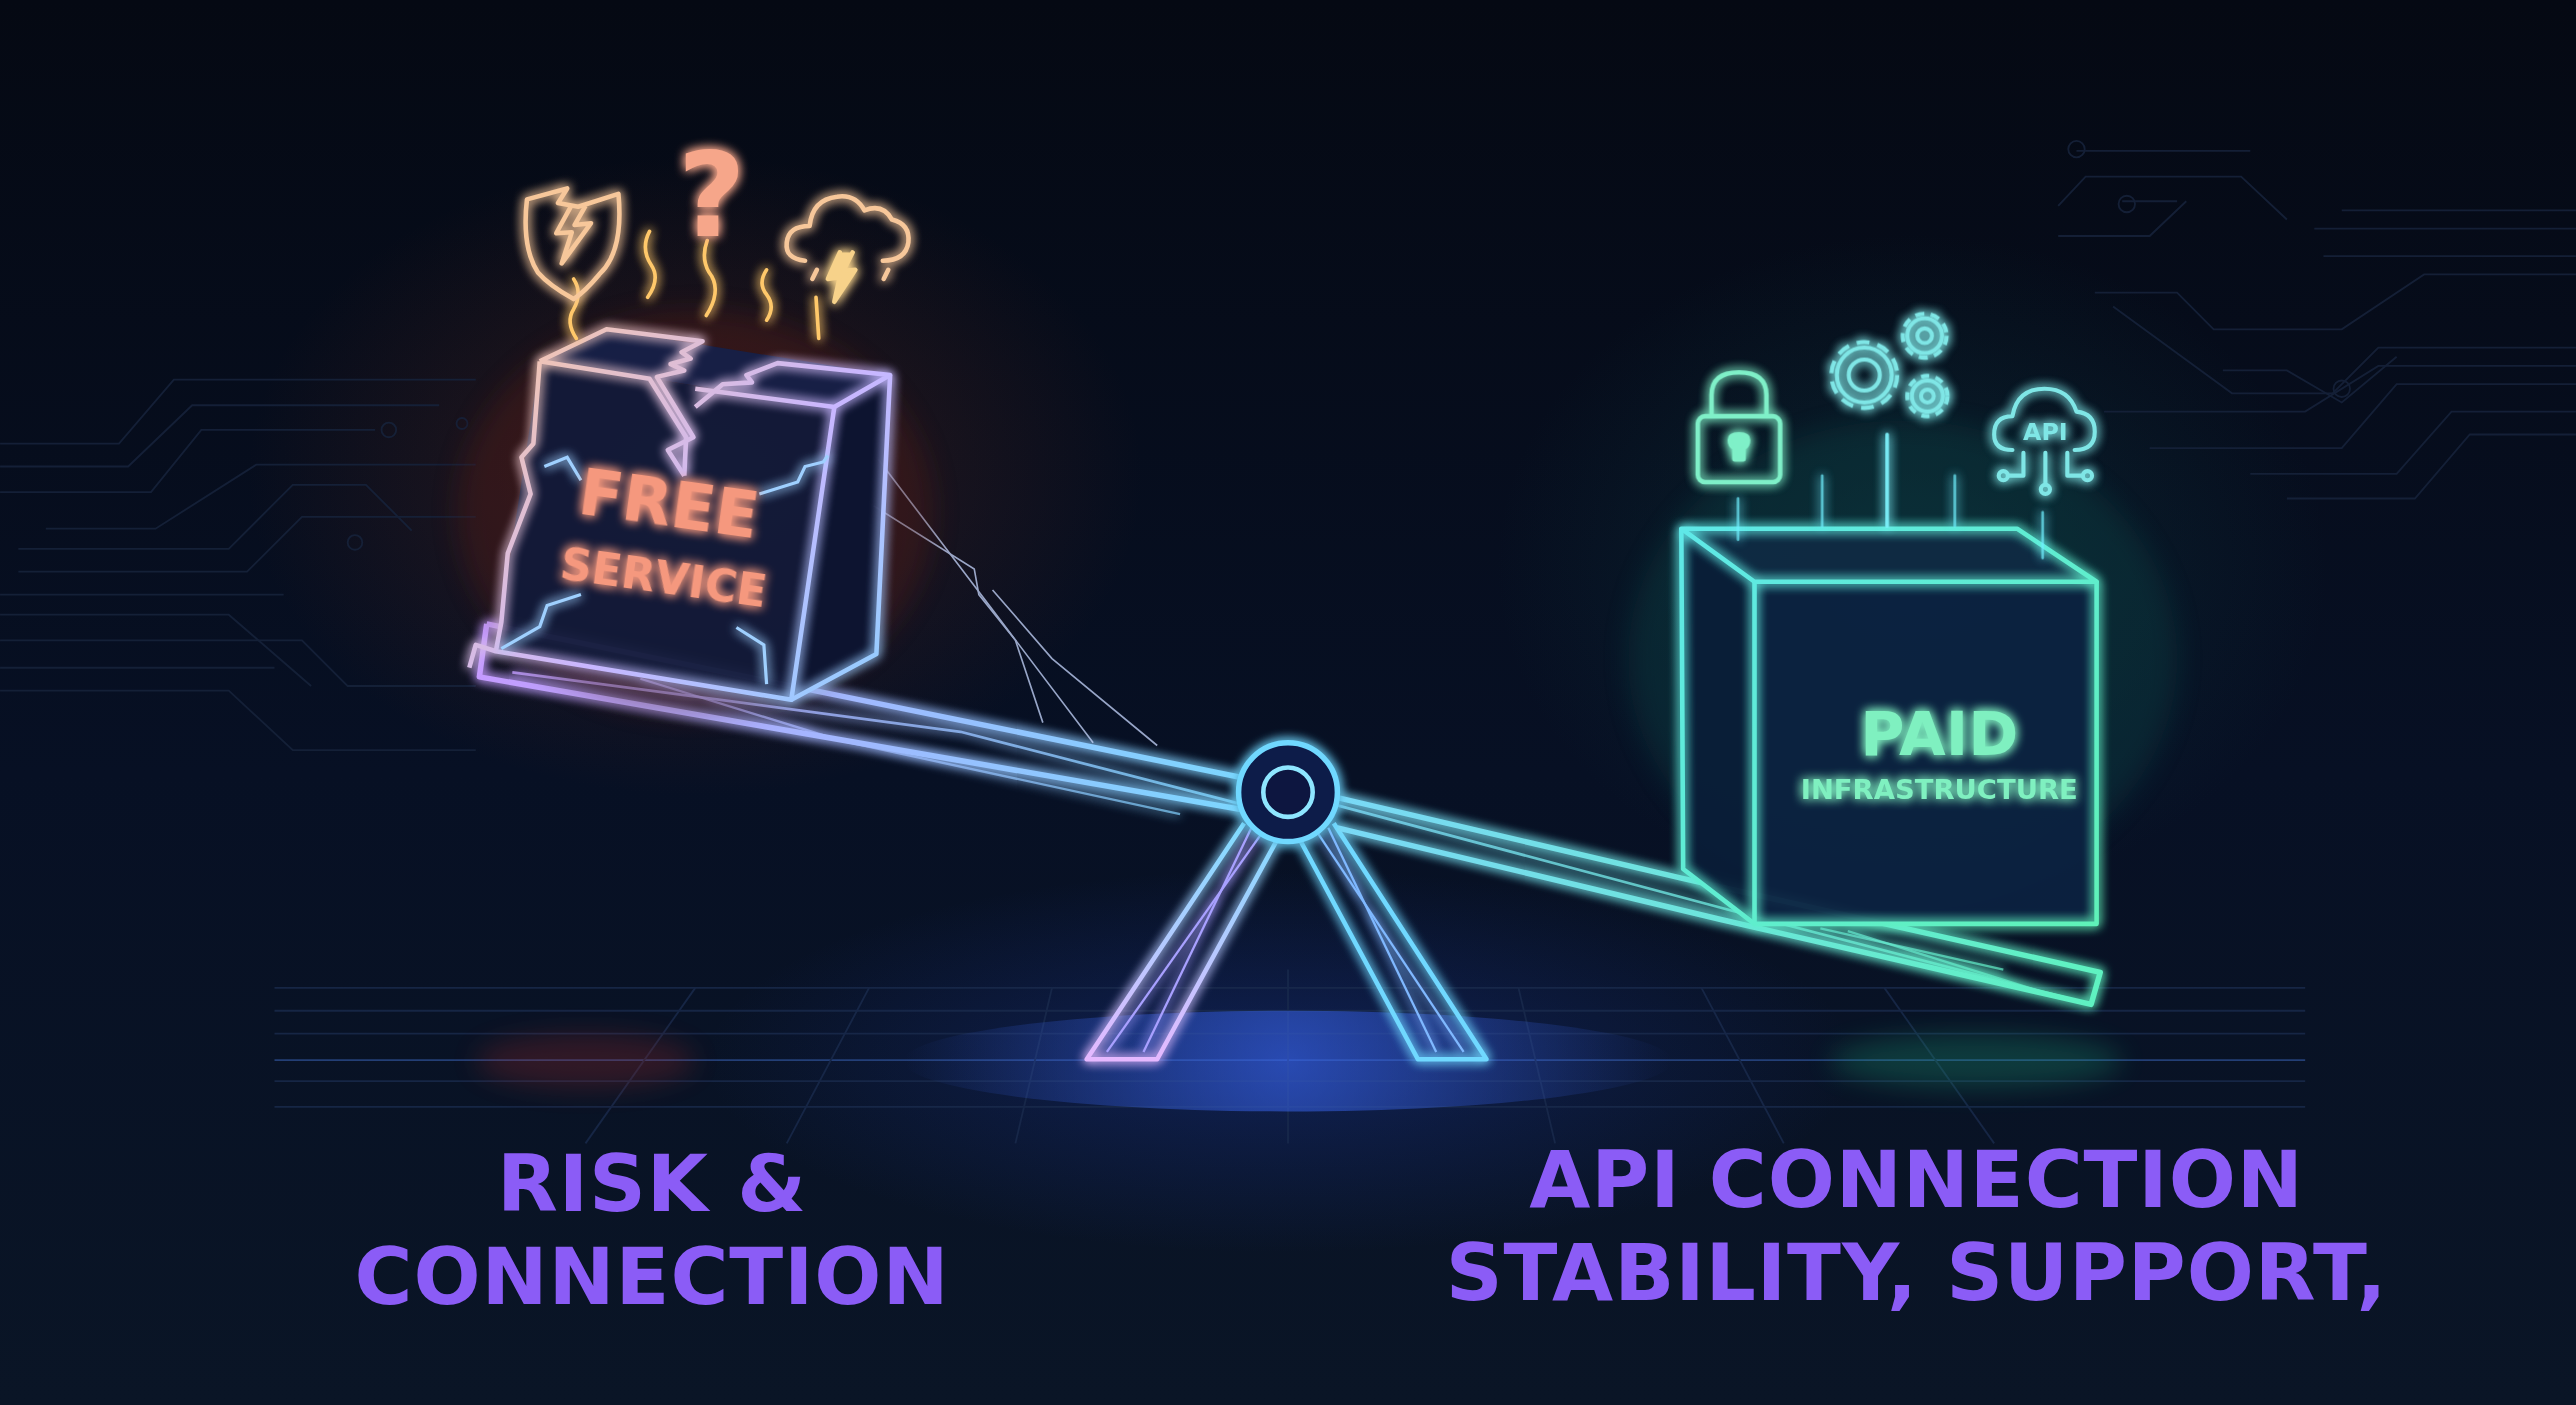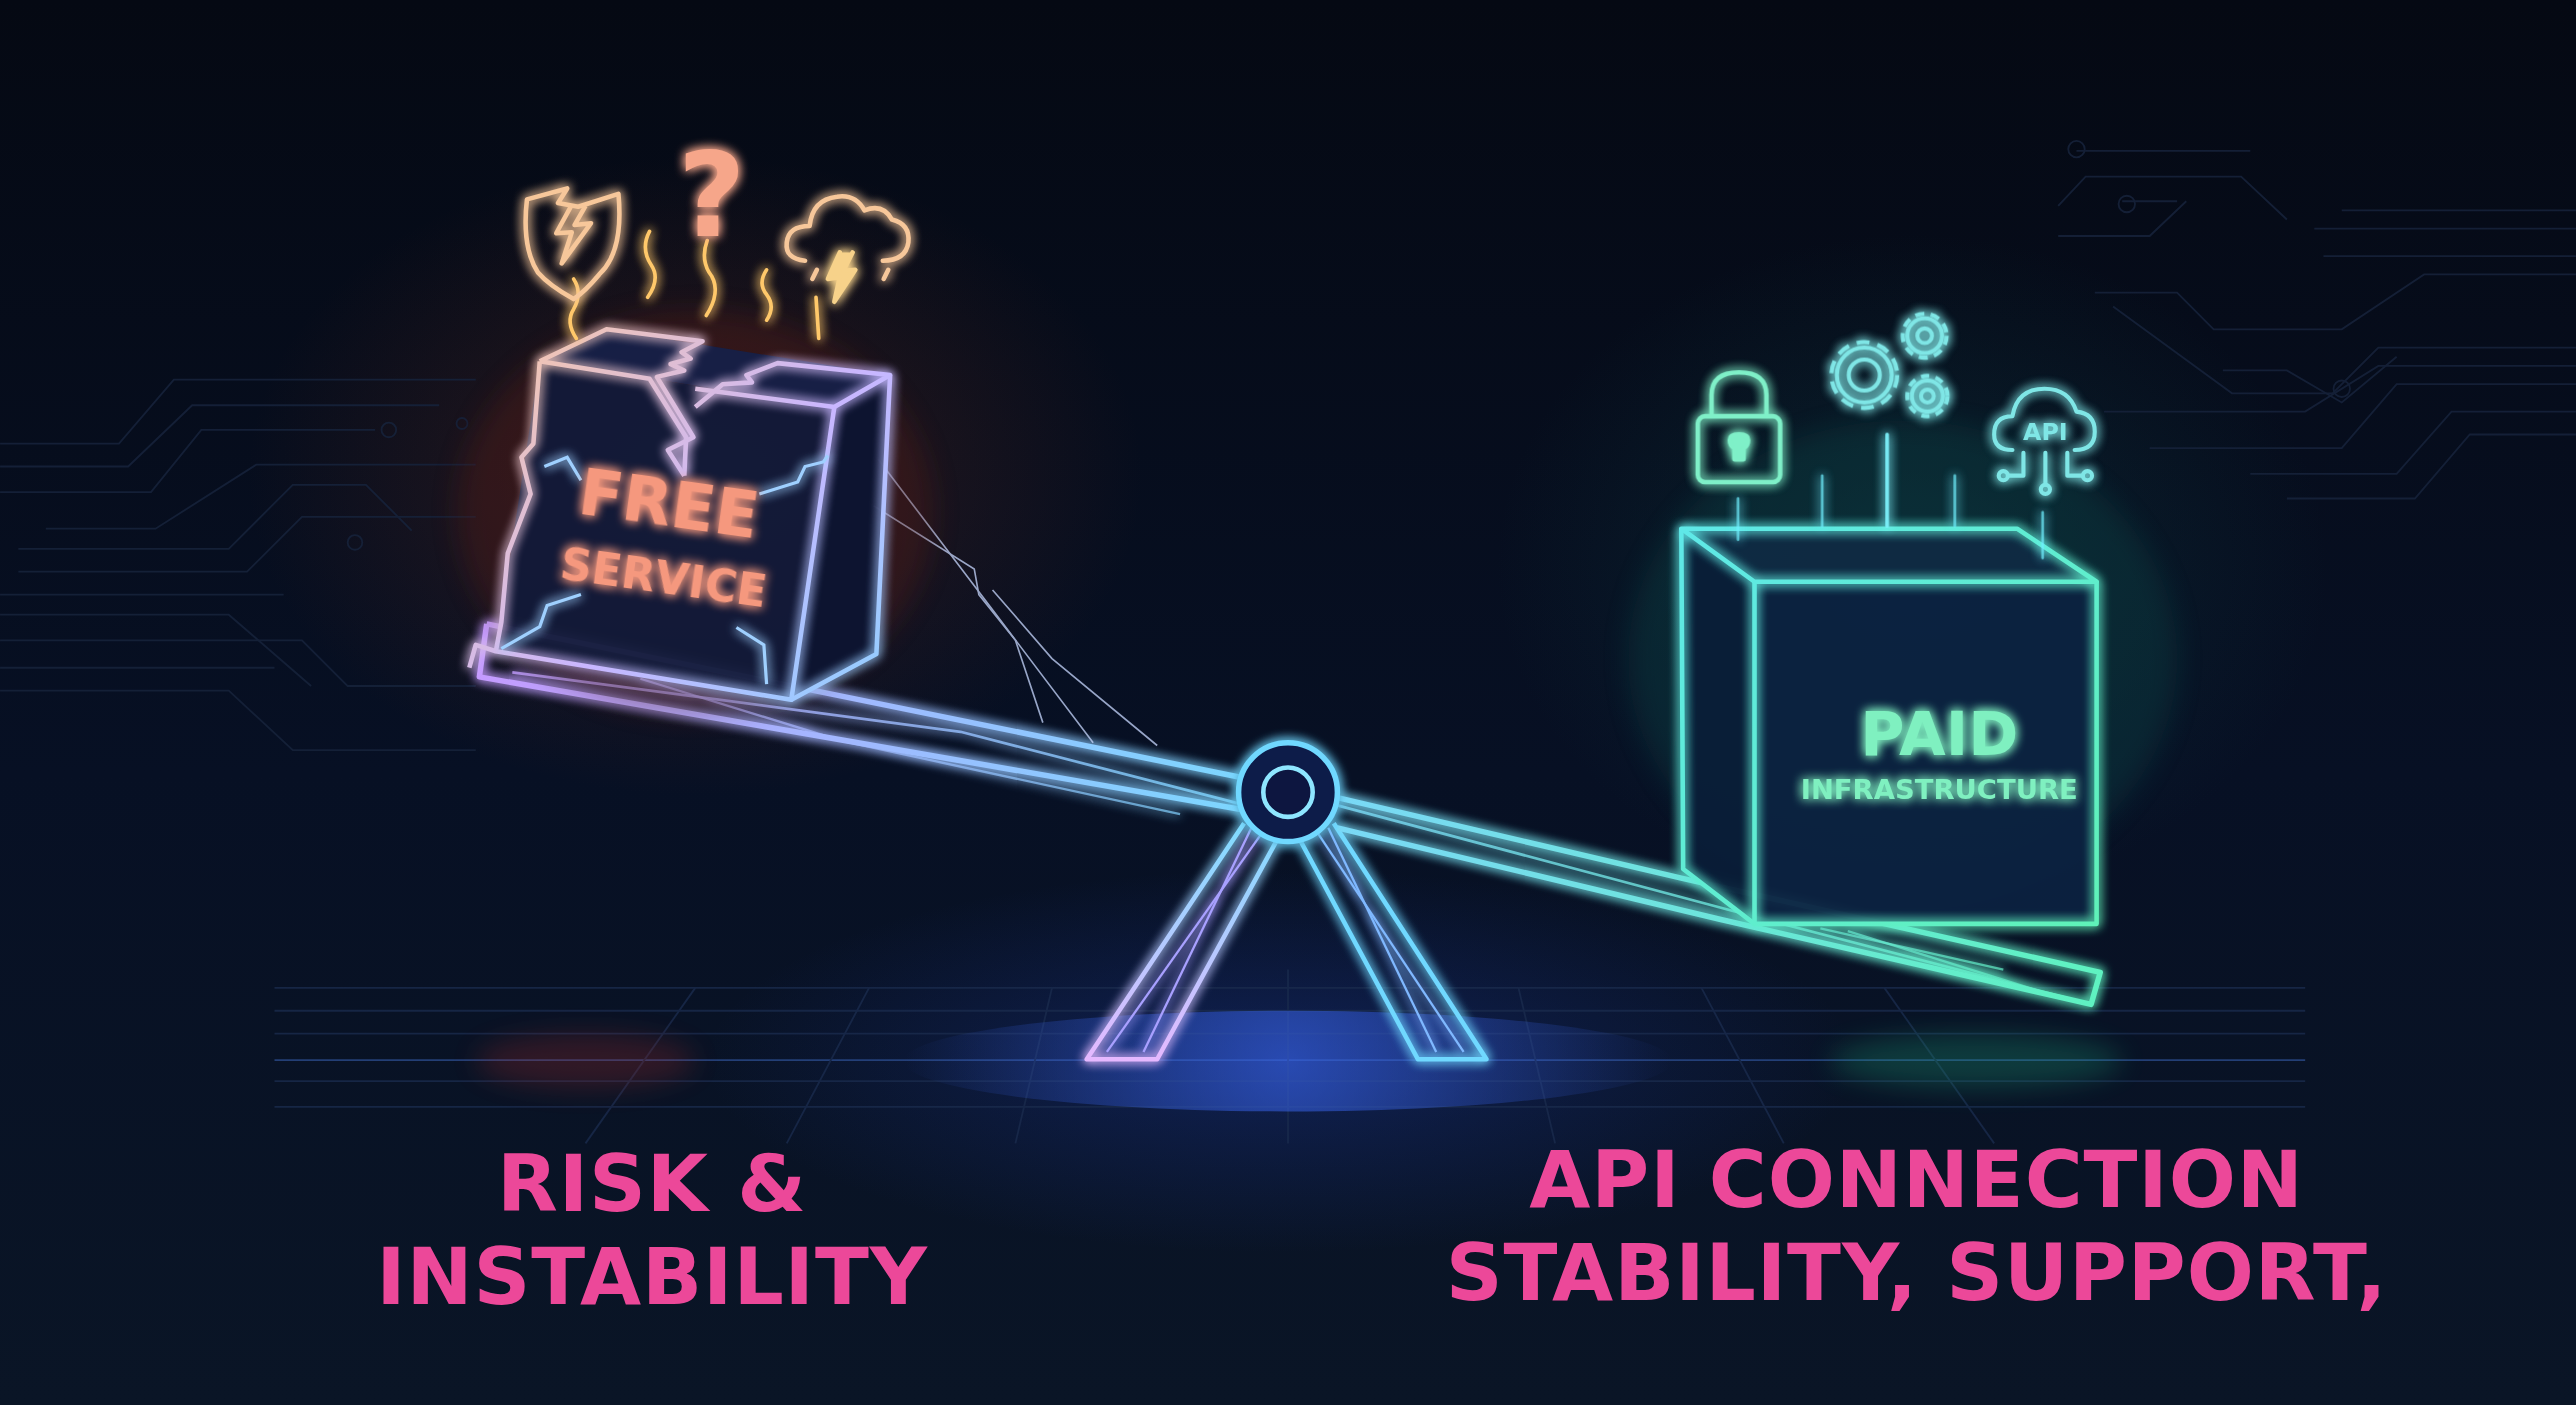--- a/index.html
+++ b/index.html
@@ -5,21 +5,21 @@
   html, body { margin:0; padding:0; background:#060b16; }
   body { width:2576px; height:1405px; overflow:hidden; position:relative;
          font-family:"DejaVu Sans","Liberation Sans",sans-serif; }
   #scene { position:absolute; left:0; top:0; width:2576px; height:1405px; }
   .bg { position:absolute; inset:0;
         background:
           radial-gradient(ellipse 640px 457px at 695px 476px, rgba(120,50,30,0.35), transparent 70%),
           radial-gradient(ellipse 595px 476px at 1912px 567px, rgba(20,90,90,0.28), transparent 70%),
           radial-gradient(ellipse 823px 274px at 1281px 1061px, rgba(30,60,170,0.35), transparent 70%),
           linear-gradient(180deg, #050913 0%, #071024 55%, #0a1526 100%); }
-  .label { position:absolute; color:#ec4899; font-weight:bold; text-align:center;
+  .label { position:absolute; color:#8b5cf6; font-weight:bold; text-align:center;
            font-size:79px; line-height:93px; letter-spacing:0.9px;
            font-family:"DejaVu Sans","Liberation Sans",sans-serif; }
   .label span { display:block; }
   #label-left { left:332px; top:1138px; width:640px; }
   #label-right { left:1427px; top:1134px; width:979px; }
   .boxtext { font-weight:bold; font-family:"DejaVu Sans","Liberation Sans",sans-serif; }
 </style>
 </head>
 <body>
 
@@ -238,19 +238,19 @@
     <path d="M2236 495 L2236 530"></path>
     <path d="M2260 495 L2260 520 L2277 520"></path>
     <circle cx="2190" cy="520" r="5"></circle>
     <circle cx="2236" cy="535" r="5"></circle>
     <circle cx="2282" cy="520" r="5"></circle>
   </g>
 </svg>
 
 <div class="label" id="label-left">
   <span>RISK &amp;</span>
-  <span>INSTABILITY</span>
+  <span>CONNECTION</span>
 </div>
 <div class="label" id="label-right">
   <span>API CONNECTION</span>
   <span>STABILITY, SUPPORT,</span>
 </div>
 
 
 </body></html>

